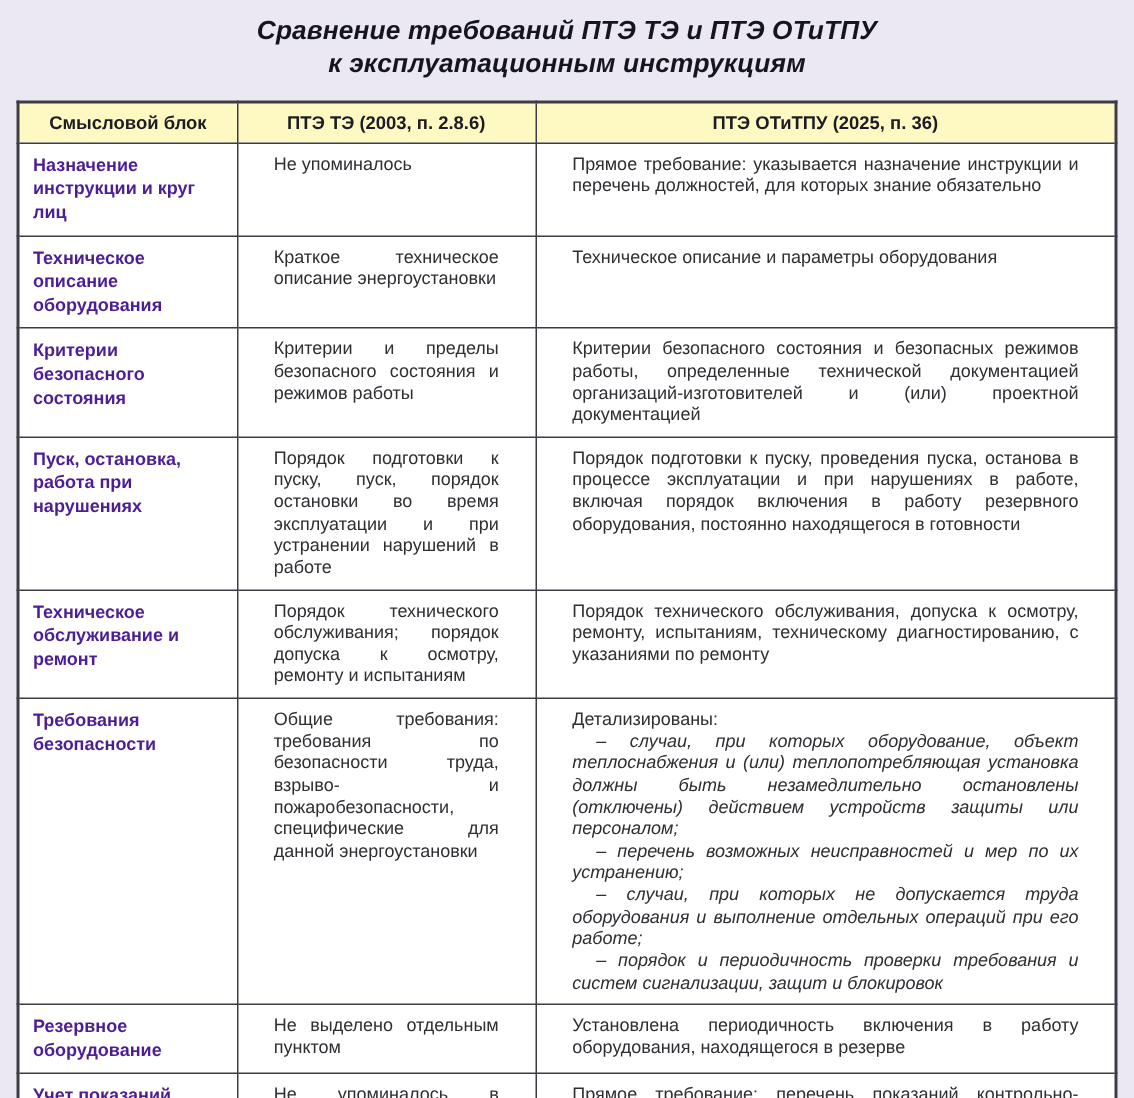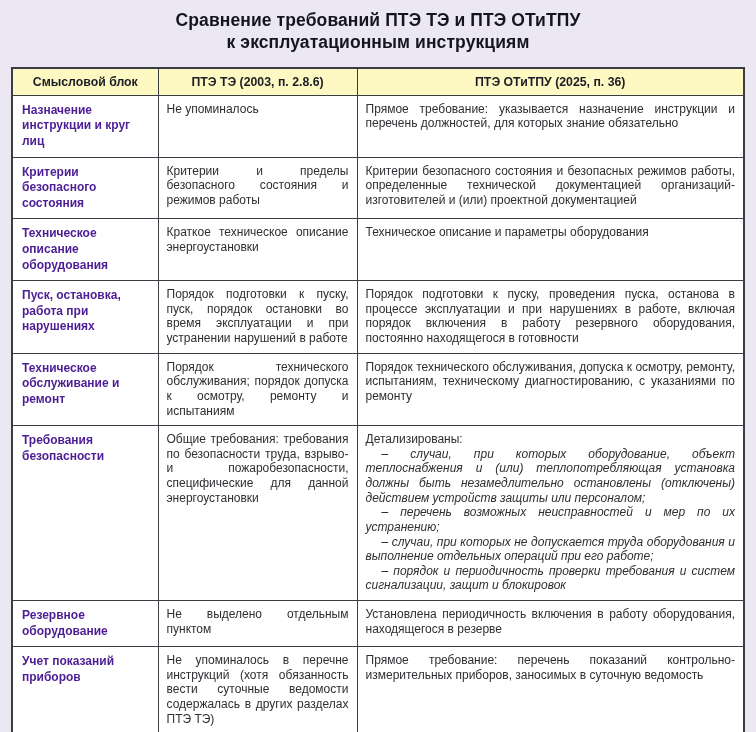--- a/index.html
+++ b/index.html
@@ -20,20 +20,21 @@
     box-sizing: border-box;
   }
   .title {
     text-align: center;
     font-weight: bold;
     font-size: 17.5px;
     line-height: 1.28;
     color: #15151d;
     margin: 2px 0 13px;
     letter-spacing: 0.1px;
+    font-style: italic;
   }
   table.cmp {
     width: 734px;
     border-collapse: collapse;
     background: #ffffff;
     border: 2px solid #3c3c44;
     table-layout: fixed;
   }
   col.c1 { width: 146px; }
   col.c2 { width: 199px; }
@@ -47,21 +48,21 @@
     background: #fef9c3;
     font-size: 12.3px;
     font-weight: bold;
     color: #1c1c24;
     text-align: center;
     padding: 6px 4px;
   }
   td {
     font-size: 12px;
     line-height: 1.22;
-    padding: 6px 8px 7px;
+    padding: 6px 24px 7px;
   }
   td.blockcell {
     font-weight: bold;
     line-height: 1.3;
     padding: 7px 8px 7px 9px;
     color: #4c1d95;
   }
   td.textcell {
     text-align: justify;
   }
@@ -91,28 +92,28 @@
         <th>ПТЭ ОТиТПУ (2025, п. 36)</th>
       </tr>
     </thead>
     <tbody>
       <tr>
         <td class="blockcell">Назначение инструкции и круг лиц</td>
         <td class="textcell">Не упоминалось</td>
         <td class="textcell">Прямое требование: указывается назначение инструкции и перечень должностей, для которых знание обязательно</td>
       </tr>
       <tr>
+        <td class="blockcell">Техническое описание оборудования</td>
+        <td class="textcell">Краткое техническое описание энергоустановки</td>
+        <td class="textcell">Техническое описание и параметры оборудования</td>
+      </tr>
+      <tr>
         <td class="blockcell">Критерии безопасного состояния</td>
         <td class="textcell">Критерии и пределы безопасного состояния и режимов работы</td>
         <td class="textcell">Критерии безопасного состояния и безопасных режимов работы, определенные технической документацией организаций-изготовителей и (или) проектной документацией</td>
-      </tr>
-      <tr>
-        <td class="blockcell">Техническое описание оборудования</td>
-        <td class="textcell">Краткое техническое описание энергоустановки</td>
-        <td class="textcell">Техническое описание и параметры оборудования</td>
       </tr>
       <tr>
         <td class="blockcell">Пуск, остановка, работа при нарушениях</td>
         <td class="textcell">Порядок подготовки к пуску, пуск, порядок остановки во время эксплуатации и при устранении нарушений в работе</td>
         <td class="textcell">Порядок подготовки к пуску, проведения пуска, останова в процессе эксплуатации и при нарушениях в работе, включая порядок включения в работу резервного оборудования, постоянно находящегося в готовности</td>
       </tr>
       <tr>
         <td class="blockcell">Техническое обслуживание и ремонт</td>
         <td class="textcell">Порядок технического обслуживания; порядок допуска к осмотру, ремонту и испытаниям</td>
         <td class="textcell">Порядок технического обслуживания, допуска к осмотру, ремонту, испытаниям, техническому диагностированию, с указаниями по ремонту</td>

